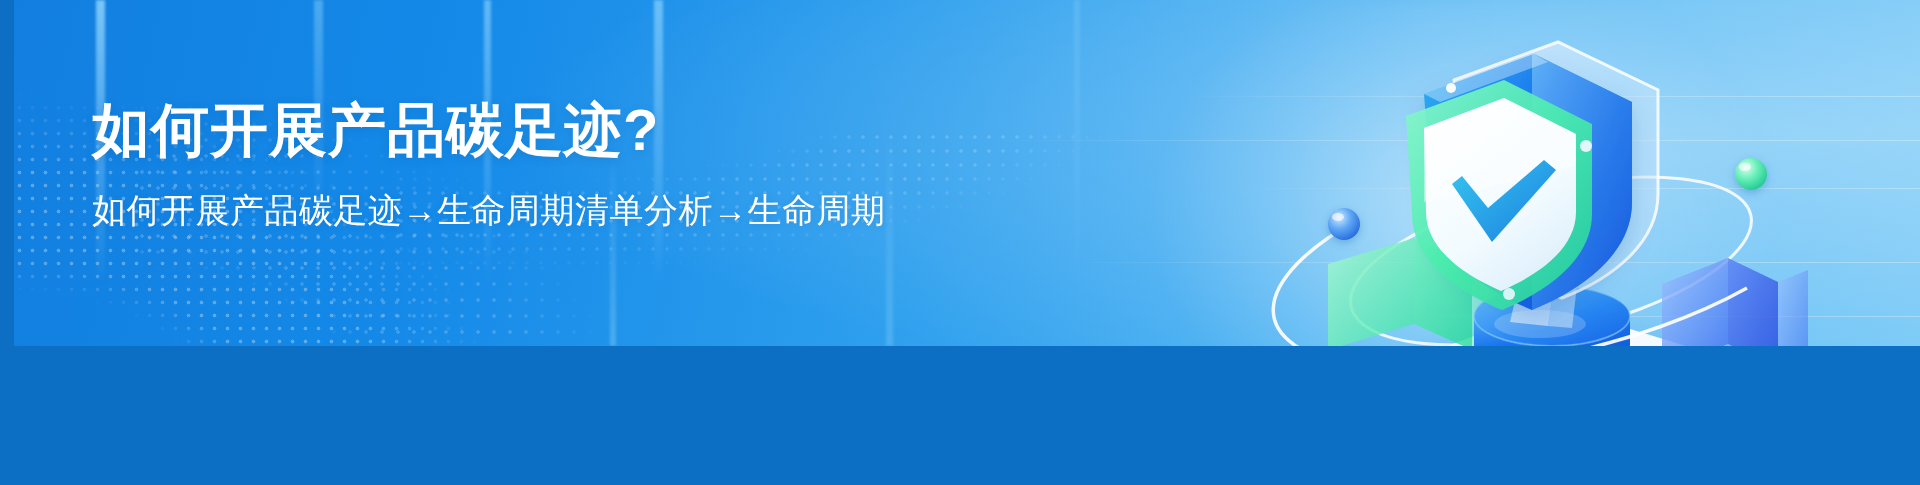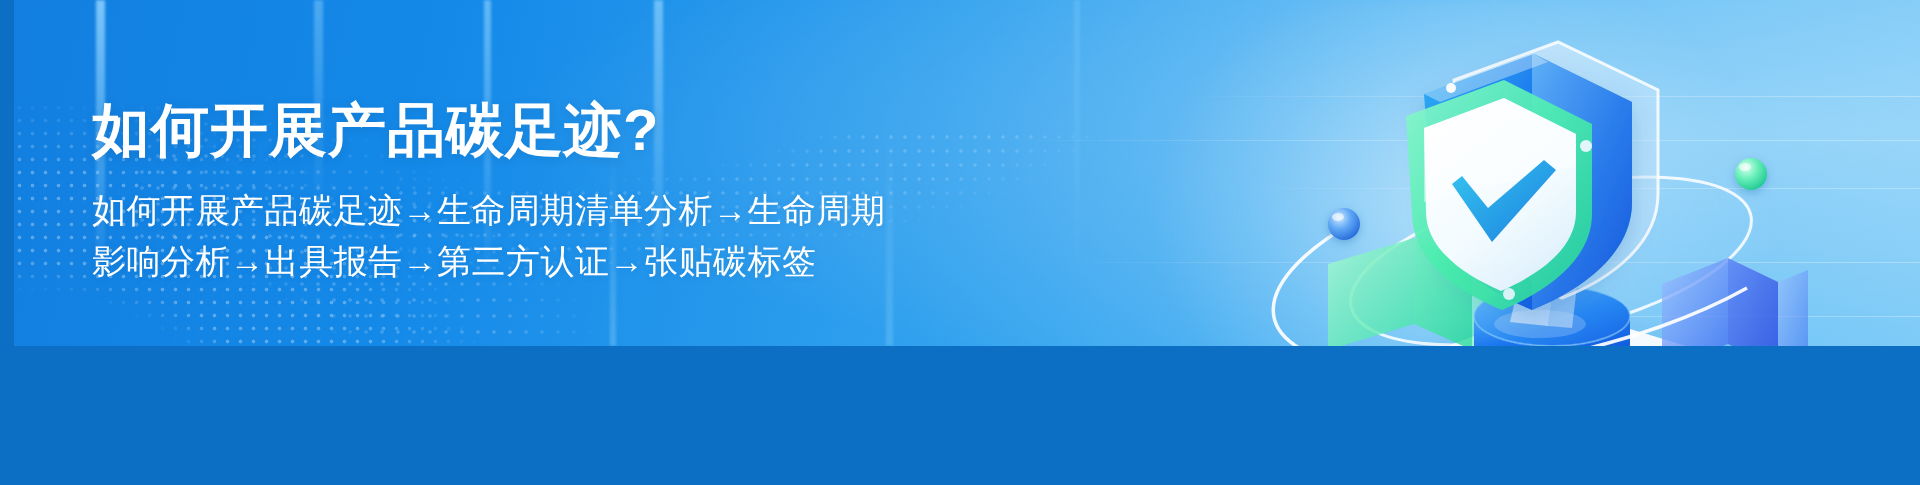--- a/index.html
+++ b/index.html
@@ -122,21 +122,20 @@
       <div class="hline" style="top:392px;width:820px;"></div>
     </div>
 
     <div class="art-glow"></div>
   </div>
 
   <div class="copy">
     <h1 class="headline">如何开展产品碳足迹?</h1>
     <p class="subcopy">
       <span>如何开展产品碳足迹→生命周期清单分析→生命周期</span>
-      <span>影响分析→出具报告→第三方认证→张贴碳标签</span>
     </p>
   </div>
 
   <div class="artwork">
     <svg viewBox="0 0 520 470" xmlns="http://www.w3.org/2000/svg">
       <defs>
         <linearGradient id="gShieldBlue" x1="0" y1="0" x2="1" y2="1">
           <stop offset="0%" stop-color="#2fb3f2"></stop>
           <stop offset="38%" stop-color="#1b76ee"></stop>
           <stop offset="100%" stop-color="#0f4fd8"></stop>

